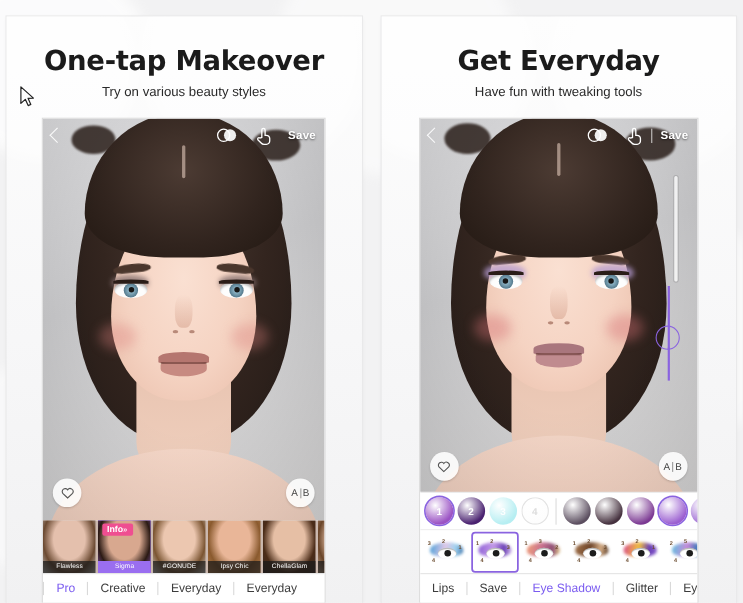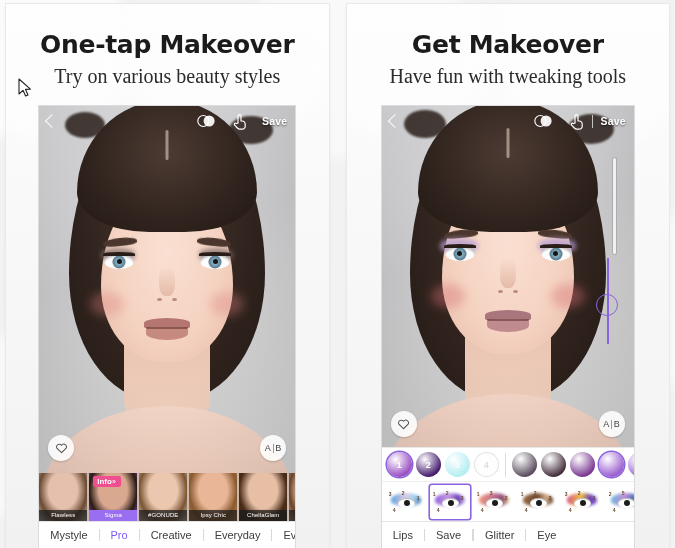--- a/index.html
+++ b/index.html
@@ -4,41 +4,41 @@
 <style>
   html,body{margin:0;padding:0;}
   body{
     width:675px;height:548px;overflow:hidden;
     font-family:"Liberation Sans",sans-serif;
     background:#f2f2f3;
     position:relative;
   }
   
   .bg-bokeh{position:absolute;border-radius:50%;background:#ffffff;opacity:.75;filter:blur(6px);pointer-events:none;}
-  .stage{position:absolute;inset:0;display:flex;gap:18px;padding:4px 6px 0 6px;box-sizing:border-box;}
+  .stage{position:absolute;inset:0;display:flex;gap:18px;padding:15px 6px 0 6px;box-sizing:border-box;}
 
   .panel{
     position:relative;
     flex:1 1 0;
     background:linear-gradient(180deg,#fdfdfd 0%,#f7f7f8 55%,#f1f1f2 100%);
     box-shadow:0 0 0 1px #e9e9ea, 0 1px 4px rgba(0,0,0,.07);
     overflow:hidden;
     display:flex;flex-direction:column;
     align-items:center;
   }
   .panel .ph-blob{position:absolute;border-radius:50%;background:#ffffff;opacity:.85;filter:blur(8px);}
 
   .heading{position:relative;z-index:3;text-align:center;margin-top:26px;}
   .heading h1{
     margin:0;font-size:25px;font-weight:600;letter-spacing:-.3px;color:#1b1b1b;
     font-family:"DejaVu Sans",sans-serif;
   }
   .heading h2{
-    margin:6px 0 0 0;font-size:20px;font-weight:400;color:#2a2a2a;
-    font-family:Liberation Serif, serif;
+    margin:6px 0 0 0;font-size:12px;font-weight:400;color:#2a2a2a;
+    font-family:Liberation Sans, sans-serif;
   }
 
   
   .app{
     position:relative;z-index:3;
     margin-top:18px;
     width:256px;
     background:#ffffff;
     box-shadow:0 0 0 1px #dcdcdc;
     display:flex;flex-direction:column;
@@ -248,39 +248,38 @@
             <div class="thumb" style="background: radial-gradient(at 50% 36%, rgb(230, 191, 165) 0%, rgb(230, 191, 165) 42%, rgb(75, 44, 24) 70%, rgb(59, 42, 34) 100%);"></div>
             <div class="cap">ChellaGlam</div>
           </div>
           <div class="style-item">
             <div class="thumb" style="background: radial-gradient(at 50% 36%, rgb(232, 196, 172) 0%, rgb(232, 196, 172) 42%, rgb(106, 69, 41) 70%, rgb(194, 164, 140) 100%);"></div>
             <div class="cap">Tsu</div>
           </div>
         </div>
 
       <div class="tabs" id="left-tabs">
-          <div class="tab">Mystyle</div>
           <div class="tab-div"></div>
           <div class="tab active">Pro</div>
           <div class="tab-div"></div>
           <div class="tab">Creative</div>
           <div class="tab-div"></div>
           <div class="tab">Everyday</div>
           <div class="tab-div"></div>
           <div class="tab">Everyday</div>
         </div>
     </div>
   </div>
 
   <div class="panel">
     <div class="ph-blob" style="left:-40px;top:-50px;width:180px;height:180px;opacity:.6;"></div>
     <div class="ph-blob" style="left:150px;top:-60px;width:200px;height:200px;opacity:.5;"></div>
 
     <div class="heading">
-      <h1>Get Makeover</h1>
+      <h1>Get Everyday</h1>
       <h2>Have fun with tweaking tools</h2>
     </div>
 
     <div class="app wide">
       <div class="photo">
         <div class="bgwall"></div>
 
         <div class="face-wrap">
           <div class="hair-back"></div>
           <div class="hair-tuft" style="left:26px;top:4px;width:42px;height:28px;"></div>
@@ -449,20 +448,21 @@
               <span class="eye-num" style="left: 4px; top: 15px;">4</span>
             </div>
           </div>
         </div>
 
       <div class="tabs" id="right-tabs">
           <div class="tab">Lips</div>
           <div class="tab-div"></div>
           <div class="tab">Save</div>
           <div class="tab-div"></div>
+          <div class="tab active">Eye Shadow</div>
           <div class="tab-div"></div>
           <div class="tab">Glitter</div>
           <div class="tab-div"></div>
           <div class="tab">Eye</div>
         </div>
     </div>
   </div>
 
 </div>
 

